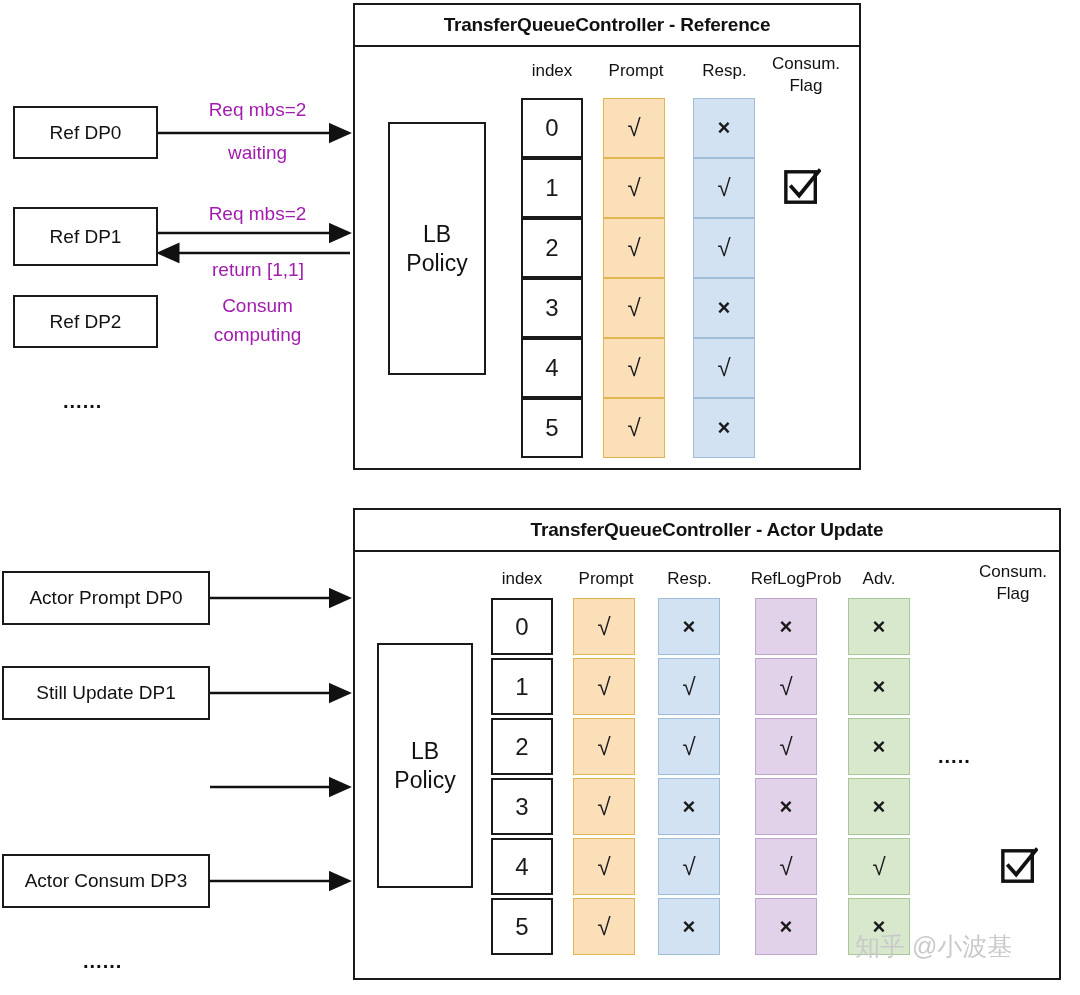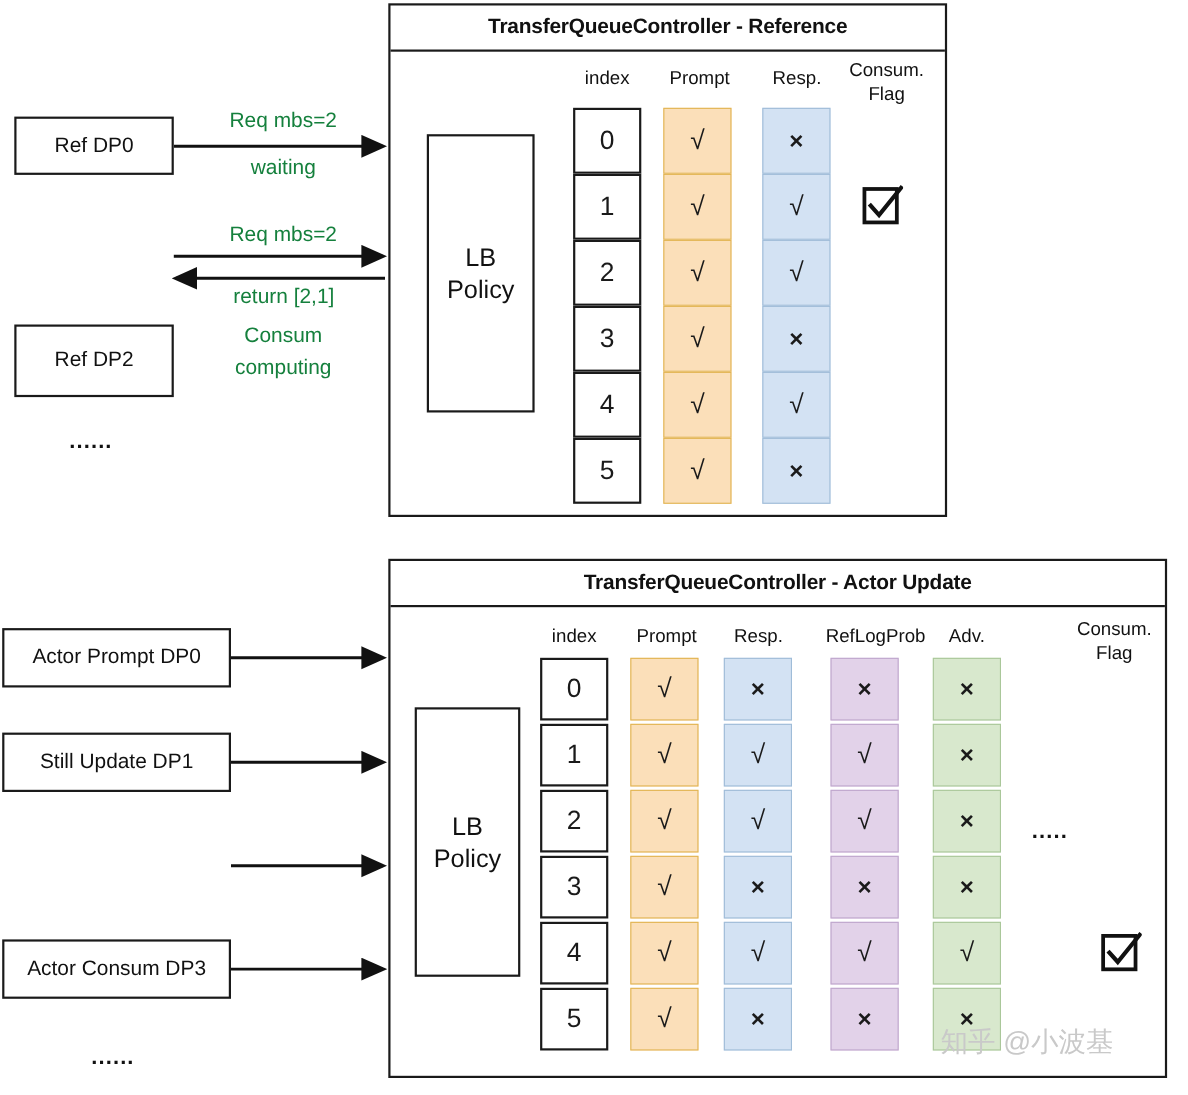--- a/index.html
+++ b/index.html
@@ -98,21 +98,21 @@
   .checkbox-glyph {
     position: absolute;
     width: 38px;
     height: 38px;
   }
 
   
   .lbl {
     position: absolute;
     font-size: 19px;
-    color: #15803d;
+    color: #a21caf;
     white-space: nowrap;
   }
   .lbl.center { text-align: center; }
   .dots {
     position: absolute;
     font-size: 20px;
     letter-spacing: 1px;
     color: #111;
     font-weight: bold;
   }
@@ -156,30 +156,33 @@
 
     <line x1="210" y1="598" x2="348" y2="598" stroke="#111" stroke-width="2.6" marker-end="url(#ah)"></line>
     <line x1="210" y1="693" x2="348" y2="693" stroke="#111" stroke-width="2.6" marker-end="url(#ah)"></line>
     <line x1="210" y1="787" x2="348" y2="787" stroke="#111" stroke-width="2.6" marker-end="url(#ah)"></line>
     <line x1="210" y1="881" x2="348" y2="881" stroke="#111" stroke-width="2.6" marker-end="url(#ah)"></line>
   </svg>
 
   <div class="dp-box abs" style="left:13px;  top:106px; width:145px; height:53px;align-items:center;">
     <span>Ref DP0</span>
   </div>
-  <div class="dp-box abs" style="left:13px;  top:295px; width:145px; height:66px;">
+  <div class="dp-box abs" style="left:13px;  top:207px; width:145px; height:59px;">
+    <span>Ref DP1</span>
+  </div>
+  <div class="dp-box abs" style="left:13px;  top:295px; width:145px; height:53px;">
     <span>Ref DP2</span>
   </div>
 
   <div class="dots" style="left:63px; top:390px;">......</div>
 
   <div class="lbl center" style="left:190px; top:99px;  width:135px;">Req mbs=2</div>
   <div class="lbl center" style="left:190px; top:142px; width:135px;">waiting</div>
   <div class="lbl center" style="left:190px; top:203px; width:135px;">Req mbs=2</div>
-  <div class="lbl center" style="left:183px; top:259px; width:150px;">return [2,1]</div>
+  <div class="lbl center" style="left:183px; top:259px; width:150px;">return [1,1]</div>
   <div class="lbl center" style="left:190px; top:295px; width:135px;">Consum</div>
   <div class="lbl center" style="left:180px; top:324px; width:155px;">computing</div>
 
   <div class="panel abs" style="left:353px; top:3px; width:508px; height:467px;">
     <div class="panel-title">TransferQueueController - Reference</div>
   </div>
 
   <div class="lb-box abs" style="left:388px; top:122px; width:98px; height:253px;">
     <span>LB</span>
     <span>Policy</span>

